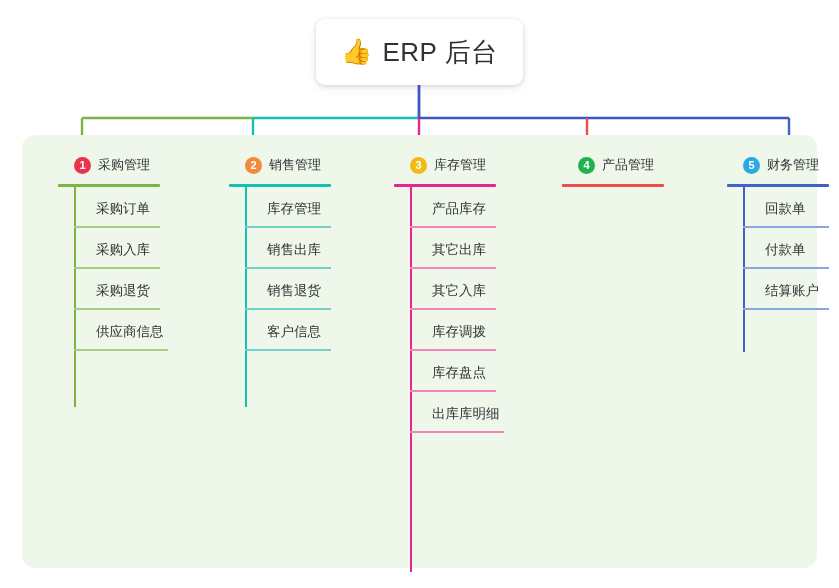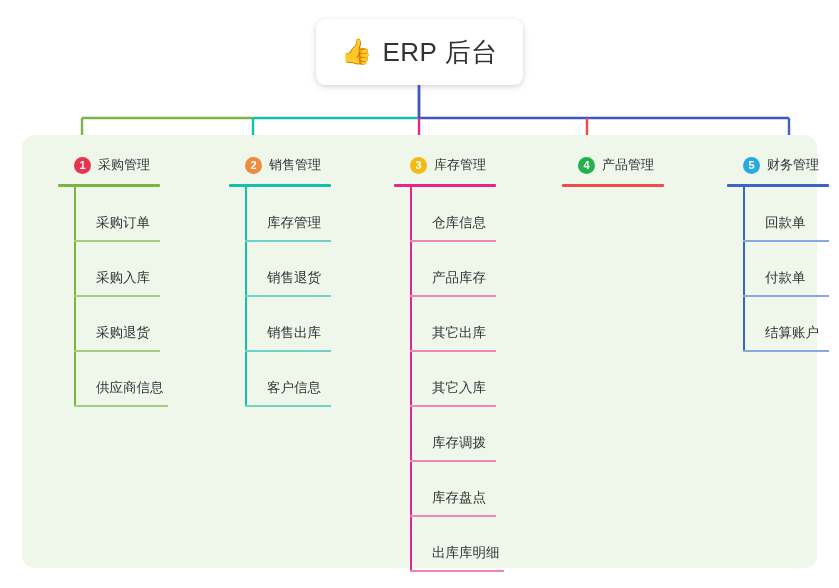--- a/index.html
+++ b/index.html
@@ -110,21 +110,21 @@
     margin-left: 16px;
   }
   .spine {
     position: absolute;
     left: 0;
     top: 0;
     width: 2px;
   }
   .leaf {
     position: relative;
-    height: 55px;
+    height: 41px;
     box-sizing: border-box;
     font-family: Liberation Mono, monospace;
   }
   .leaf-label {
     position: absolute;
     left: 22px;
     bottom: 10px;
     font-size: 13.5px;
     color: #2f3336;
     white-space: nowrap;
@@ -192,46 +192,42 @@
           <span class="col-title">销售管理</span>
         </div>
         <div class="header-rule" style="background: rgb(20, 193, 174); width: 102px;"></div>
         <div class="branch">
           <div class="spine" style="background: rgb(20, 193, 174); height: 220px;"></div>
           <div class="leaf">
             <span class="leaf-label">库存管理</span>
             <div class="leaf-rule" style="background: rgb(111, 211, 200); width: 86px;"></div>
           </div>
           <div class="leaf">
+            <span class="leaf-label">销售出库</span>
+            <div class="leaf-rule" style="background: rgb(111, 211, 200); width: 86px;"></div>
+          </div>
+          <div class="leaf">
             <span class="leaf-label">销售退货</span>
-            <div class="leaf-rule" style="background: rgb(111, 211, 200); width: 86px;"></div>
-          </div>
-          <div class="leaf">
-            <span class="leaf-label">销售出库</span>
             <div class="leaf-rule" style="background: rgb(111, 211, 200); width: 86px;"></div>
           </div>
           <div class="leaf">
             <span class="leaf-label">客户信息</span>
             <div class="leaf-rule" style="background: rgb(111, 211, 200); width: 86px;"></div>
           </div>
         </div>
       </div>
       <div class="column" style="left: 372px; top: 13px;">
         <div class="col-header">
           <span class="badge" style="background: rgb(245, 185, 20);">3</span>
           <span class="col-title">库存管理</span>
         </div>
         <div class="header-rule" style="background: rgb(230, 38, 143); width: 102px;"></div>
         <div class="branch">
           <div class="spine" style="background: rgb(230, 38, 143); height: 385px;"></div>
           <div class="leaf">
-            <span class="leaf-label">仓库信息</span>
-            <div class="leaf-rule" style="background: rgb(239, 134, 187); width: 86px;"></div>
-          </div>
-          <div class="leaf">
             <span class="leaf-label">产品库存</span>
             <div class="leaf-rule" style="background: rgb(239, 134, 187); width: 86px;"></div>
           </div>
           <div class="leaf">
             <span class="leaf-label">其它出库</span>
             <div class="leaf-rule" style="background: rgb(239, 134, 187); width: 86px;"></div>
           </div>
           <div class="leaf">
             <span class="leaf-label">其它入库</span>
             <div class="leaf-rule" style="background: rgb(239, 134, 187); width: 86px;"></div>

